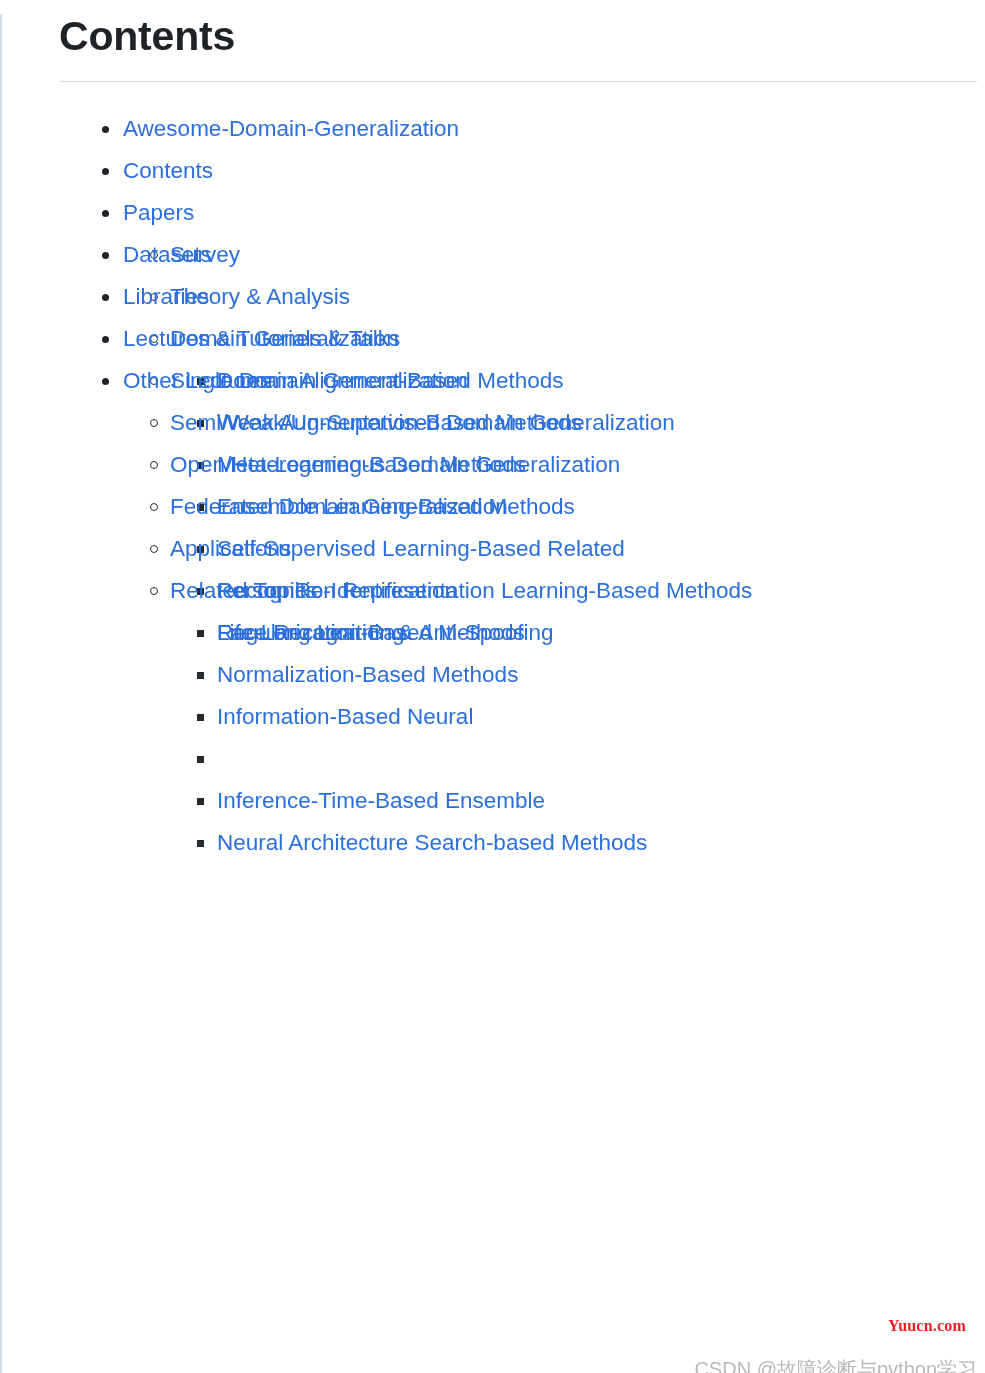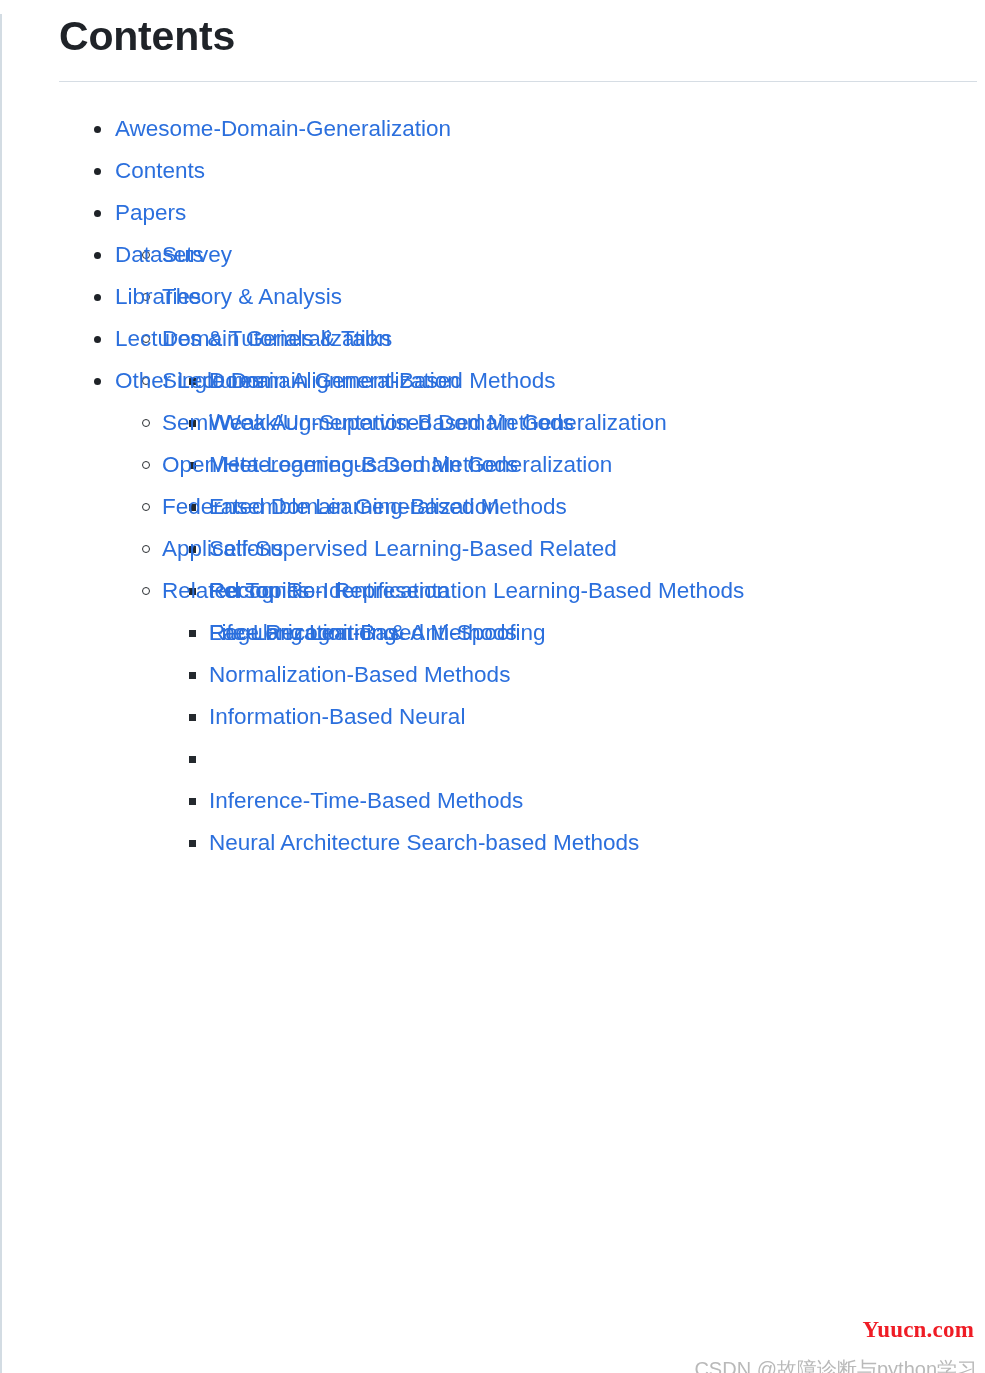--- a/index.html
+++ b/index.html
@@ -44,21 +44,21 @@
   .divider {
     height: 1px;
     background: #d6dde4;
     margin: 0 8px 0 0;
     border: 0;
   }
 
   
   ul.toc {
     list-style: none;
-    margin: 8px;
+    margin: 16px;
     padding: 0;
   }
   ul.toc.level-1 {
     margin-top: 26px;
     padding-left: 27px;
   }
   ul.toc.level-2 {
     padding-left: 48px;
     margin: 0;
   }
@@ -115,26 +115,26 @@
     text-decoration: none;
     white-space: nowrap;
     vertical-align: top;
   }
   .level-2 .toc-link { margin-left: 20px; }
   .level-3 .toc-link { margin-left: 20px; }
 
   
   .wm-yuucn {
     position: absolute;
-    right: 11px;
+    right: 19px;
     top: 1303px;
     color: #ef1c25;
     font-family: "Liberation Serif", serif;
     font-weight: bold;
-    font-size: 23px;
+    font-size: 16px;
     letter-spacing: 0.2px;
     white-space: nowrap;
     margin-left: 28px;
   }
   .wm-csdn {
     position: absolute;
     right: 8px;
     top: 1342px;
     color: #b9b9b9;
     font-family: "Liberation Sans", sans-serif;
@@ -163,21 +163,21 @@
                   <li class="toc-item"><span class="bullet"></span><a class="toc-link" href="#">Domain Alignment-Based Methods</a></li>
                   <li class="toc-item"><span class="bullet"></span><a class="toc-link" href="#">Weak Augmentation-Based Methods</a></li>
                   <li class="toc-item"><span class="bullet"></span><a class="toc-link" href="#">Meta-Learning-Based Methods</a></li>
                   <li class="toc-item"><span class="bullet"></span><a class="toc-link" href="#">Ensemble Learning-Based Methods</a></li>
                   <li class="toc-item"><span class="bullet"></span><a class="toc-link" href="#">Self-Supervised Learning-Based Related</a></li>
                   <li class="toc-item"><span class="bullet"></span><a class="toc-link" href="#">Recognition Representation Learning-Based Methods</a></li>
                   <li class="toc-item"><span class="bullet"></span><a class="toc-link" href="#">Regularization-Based Methods</a></li>
                   <li class="toc-item"><span class="bullet"></span><a class="toc-link" href="#">Normalization-Based Methods</a></li>
                   <li class="toc-item"><span class="bullet"></span><a class="toc-link" href="#">Information-Based Neural</a></li>
                   <li class="toc-item"><span class="bullet"></span></li>
-                  <li class="toc-item"><span class="bullet"></span><a class="toc-link" href="#">Inference-Time-Based Methods</a></li>
+                  <li class="toc-item"><span class="bullet"></span><a class="toc-link" href="#">Inference-Time-Based Ensemble</a></li>
                   <li class="toc-item"><span class="bullet"></span><a class="toc-link" href="#">Neural Architecture Search-based Methods</a></li>
                 </ul></li>
               <li class="toc-item"><span class="bullet"></span><a class="toc-link" href="#">Single Domain Generalization</a></li>
               <li class="toc-item"><span class="bullet"></span><a class="toc-link" href="#">Semi/Weak/Un-Supervised Domain Generalization</a></li>
               <li class="toc-item"><span class="bullet"></span><a class="toc-link" href="#">Open/Heterogeneous Domain Generalization</a></li>
               <li class="toc-item"><span class="bullet"></span><a class="toc-link" href="#">Federated Domain Generalization</a></li>
               <li class="toc-item"><span class="bullet"></span><a class="toc-link" href="#">Applications</a><ul class="toc level-3">
                   <li class="toc-item"><span class="bullet"></span><a class="toc-link" href="#">Person Re-Identification</a></li>
                   <li class="toc-item"><span class="bullet"></span><a class="toc-link" href="#">Face Recognition &amp; Anti-Spoofing</a></li>
                 </ul></li>

